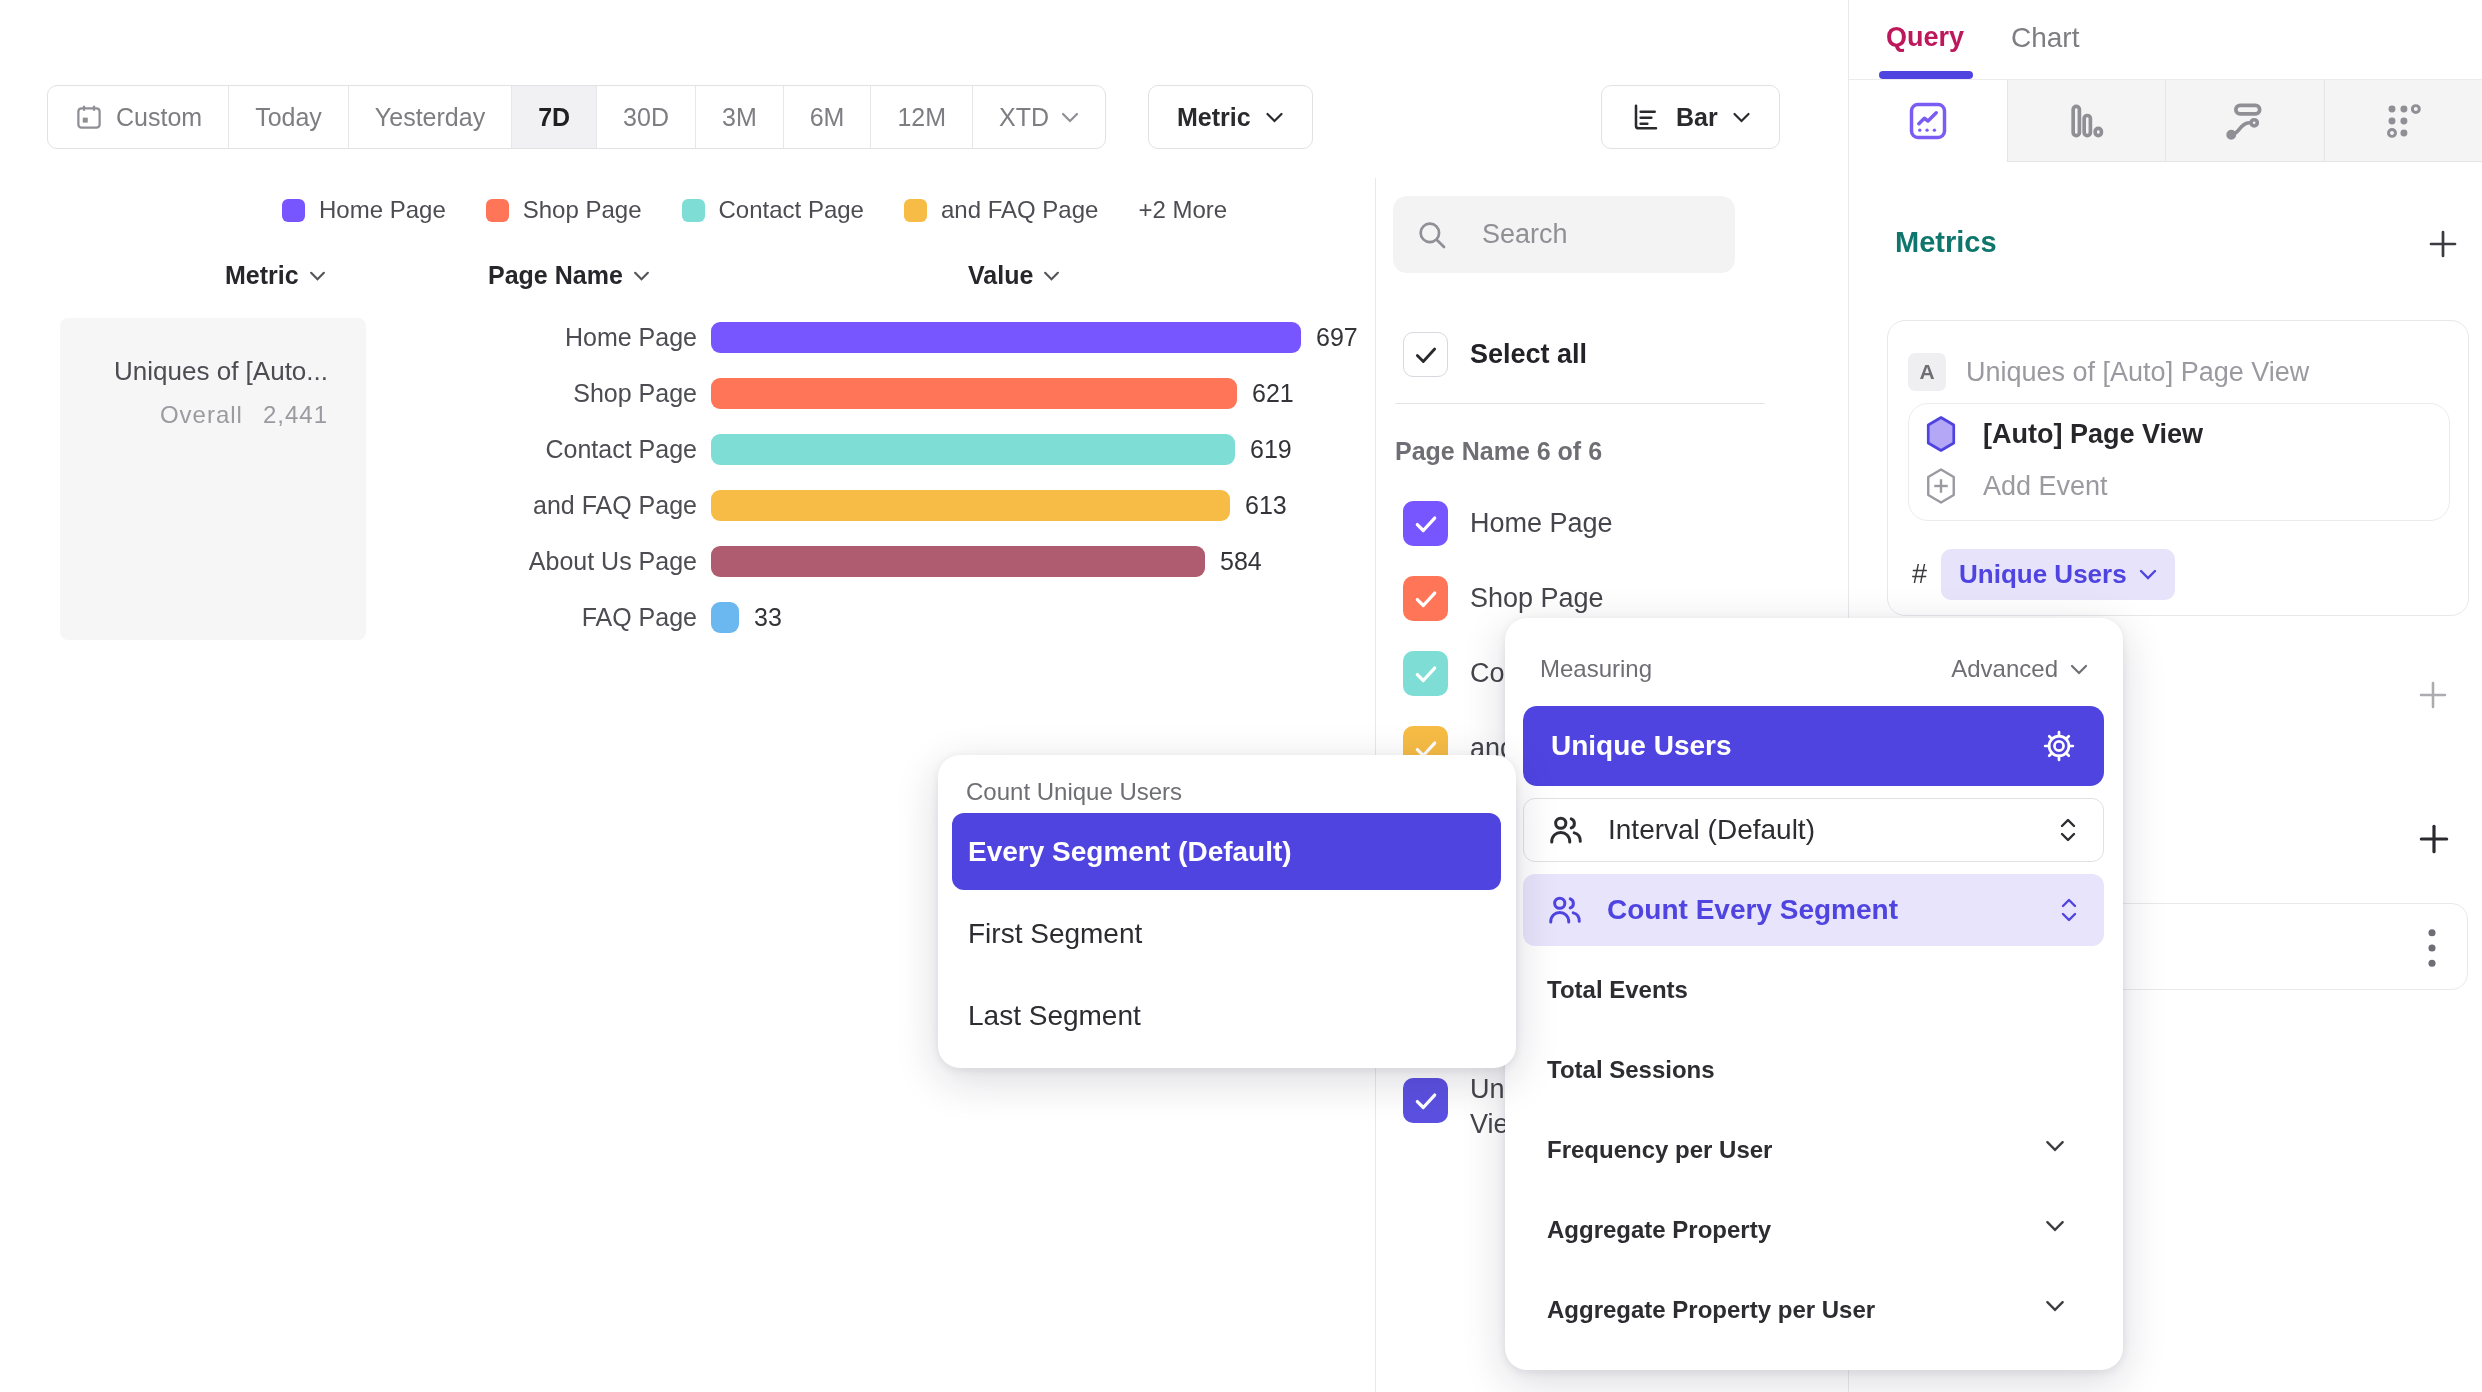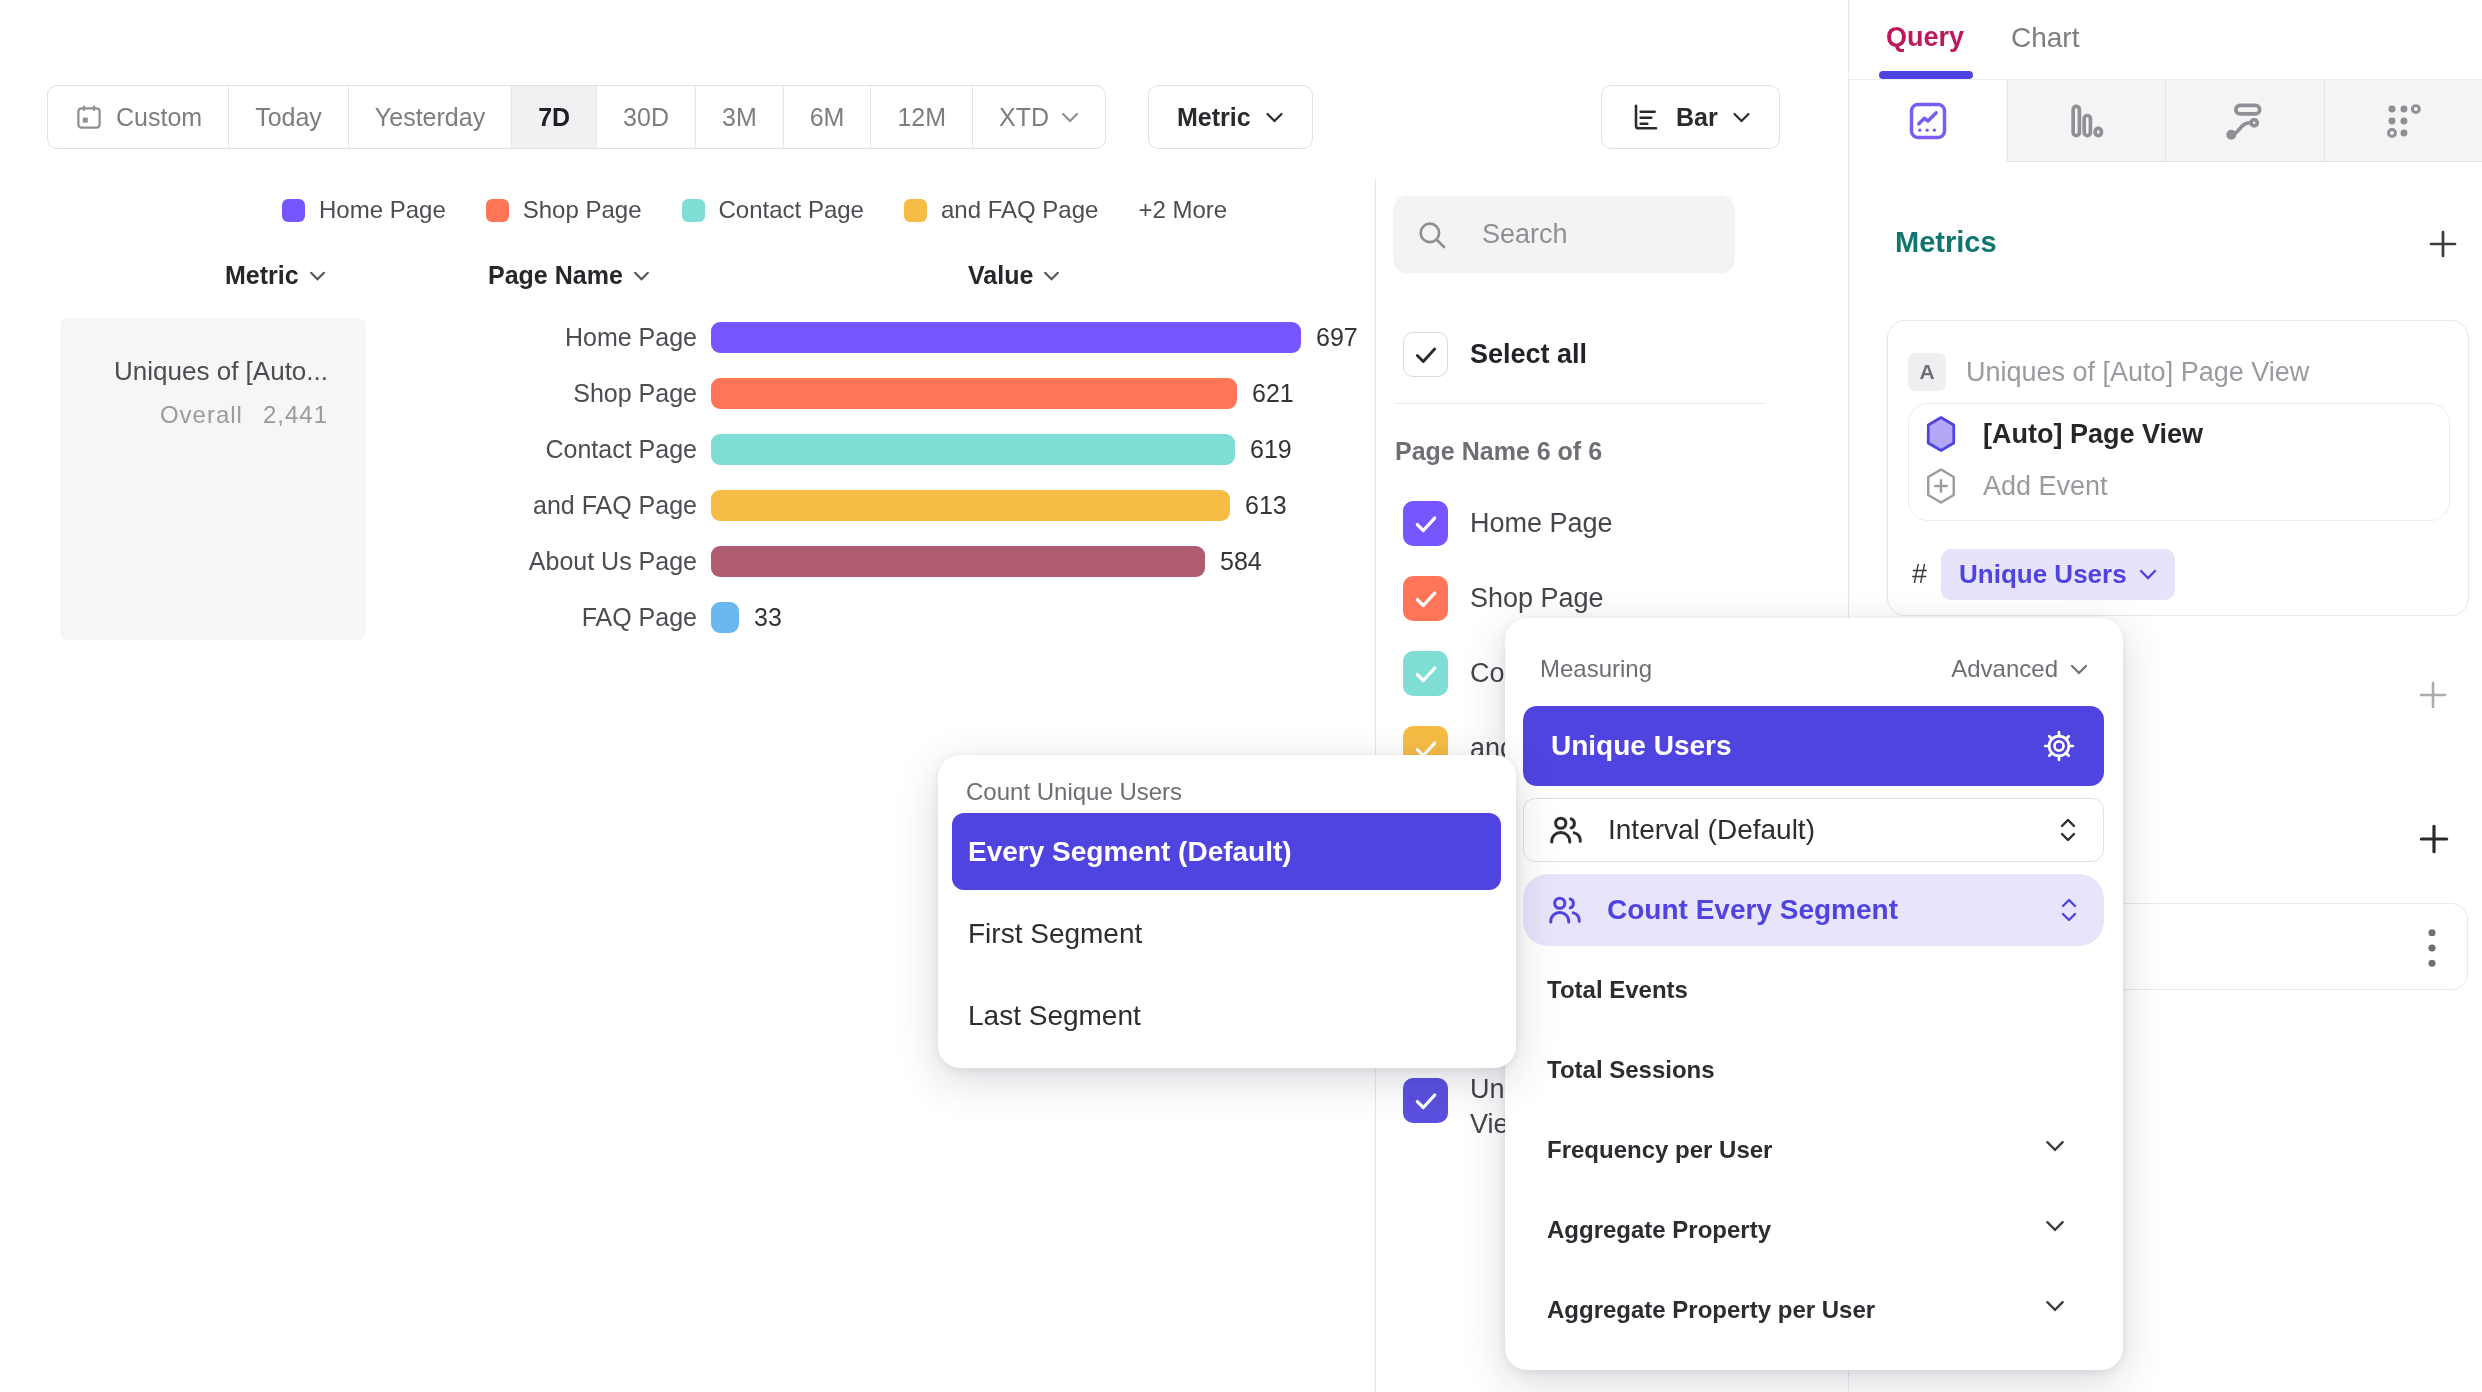--- a/index.html
+++ b/index.html
@@ -112,21 +112,21 @@
     justify-content:space-between; align-items:center; }
   .mp-title { font-size:24px; color:#6e6e74; }
   .mp-adv { display:flex; align-items:center; gap:12px; font-size:24px; color:#6e6e74; }
   .mp-selected { position:absolute; left:18px; top:88px; width:581px; height:80px;
     background:#4f44e0; border-radius:14px; display:flex; align-items:center;
     justify-content:space-between; padding:0 28px; font-size:28px; font-weight:600; color:#fff; }
   .mp-option-box { position:absolute; left:18px; width:581px; display:flex; align-items:center;
     gap:24px; padding:0 24px; font-size:28px; border-radius:12px; }
   .mp-interval { top:180px; height:64px; border:1.5px solid #e1e1e4; color:#2c2c31;
     background:#fff; }
-  .mp-segment { top:256px; height:72px; background:#e7e4fb; color:#4f44e0; font-weight:600;border-radius:25px; }
+  .mp-segment { top:256px; height:72px; background:#e7e4fb; color:#4f44e0; font-weight:600; }
   .mp-sp { flex:1; }
   .mp-item { position:absolute; left:42px; font-size:24px; color:#2c2c31; font-weight:600; }
   .mp-item-chev { position:absolute; left:540px; color:#3b3b40; }
 </style>
 </head>
 <body>
 
 <div class="abs seg-control">
   <div class="seg-item">
     <span>

